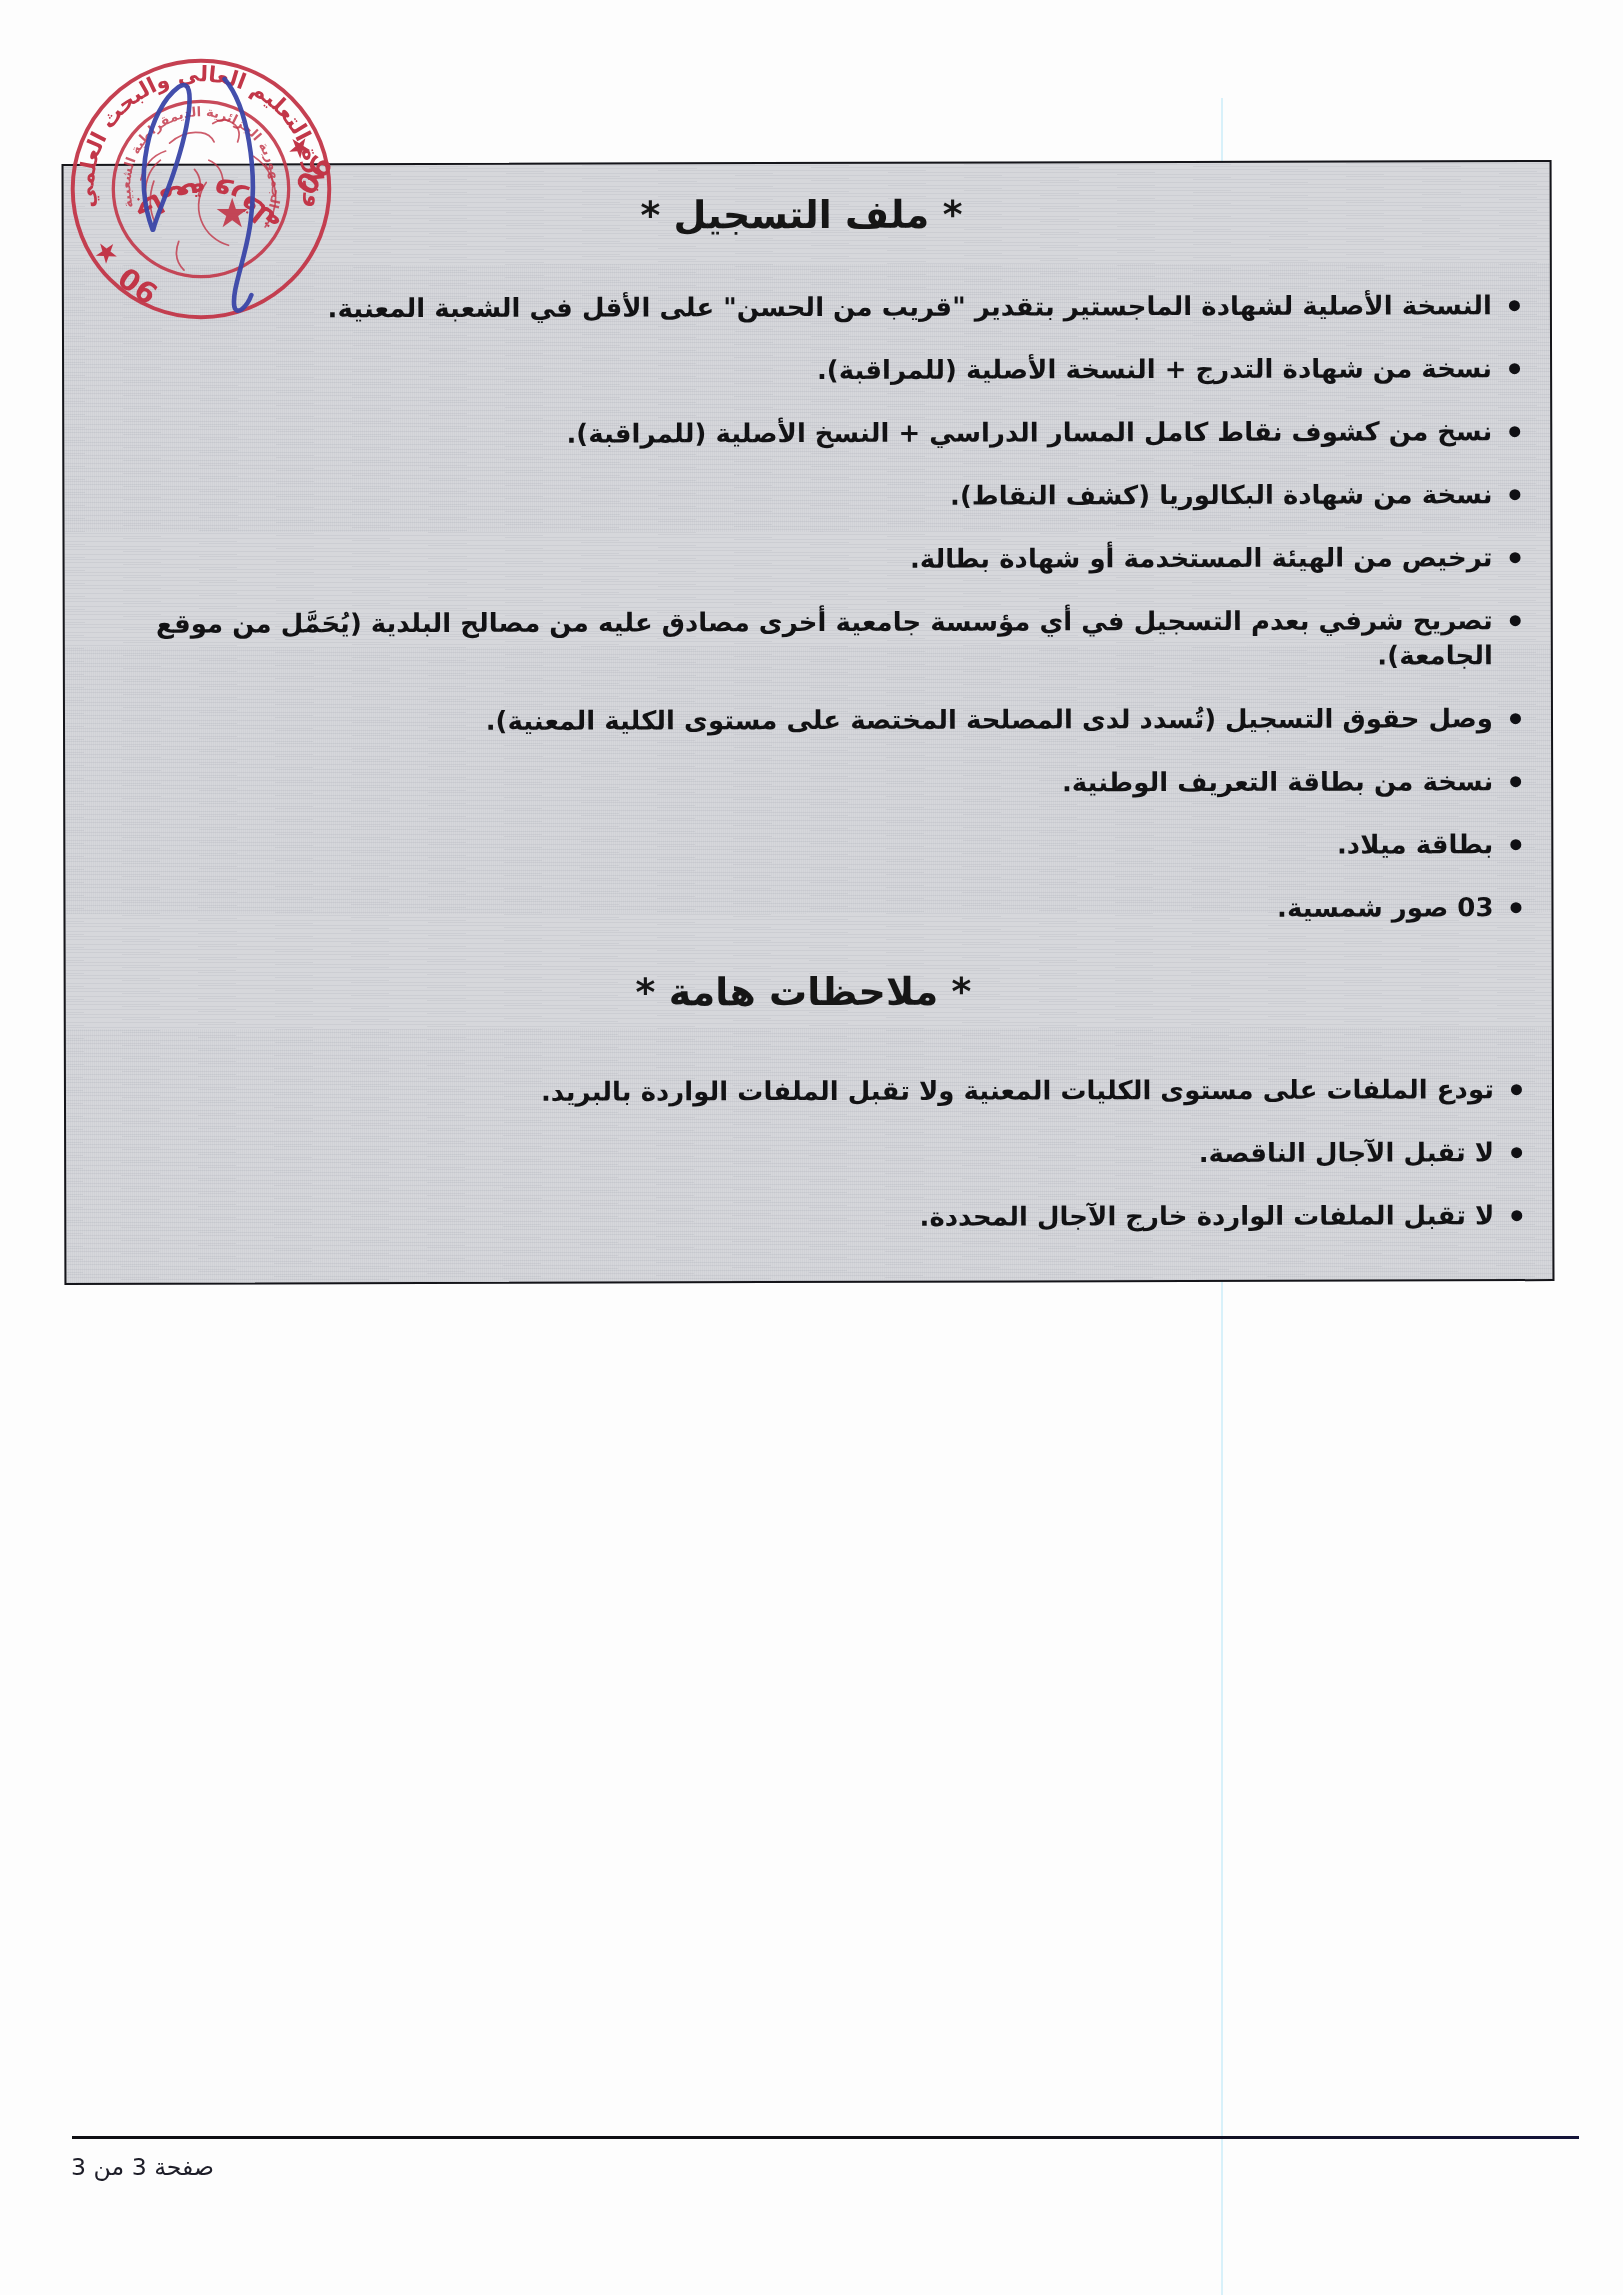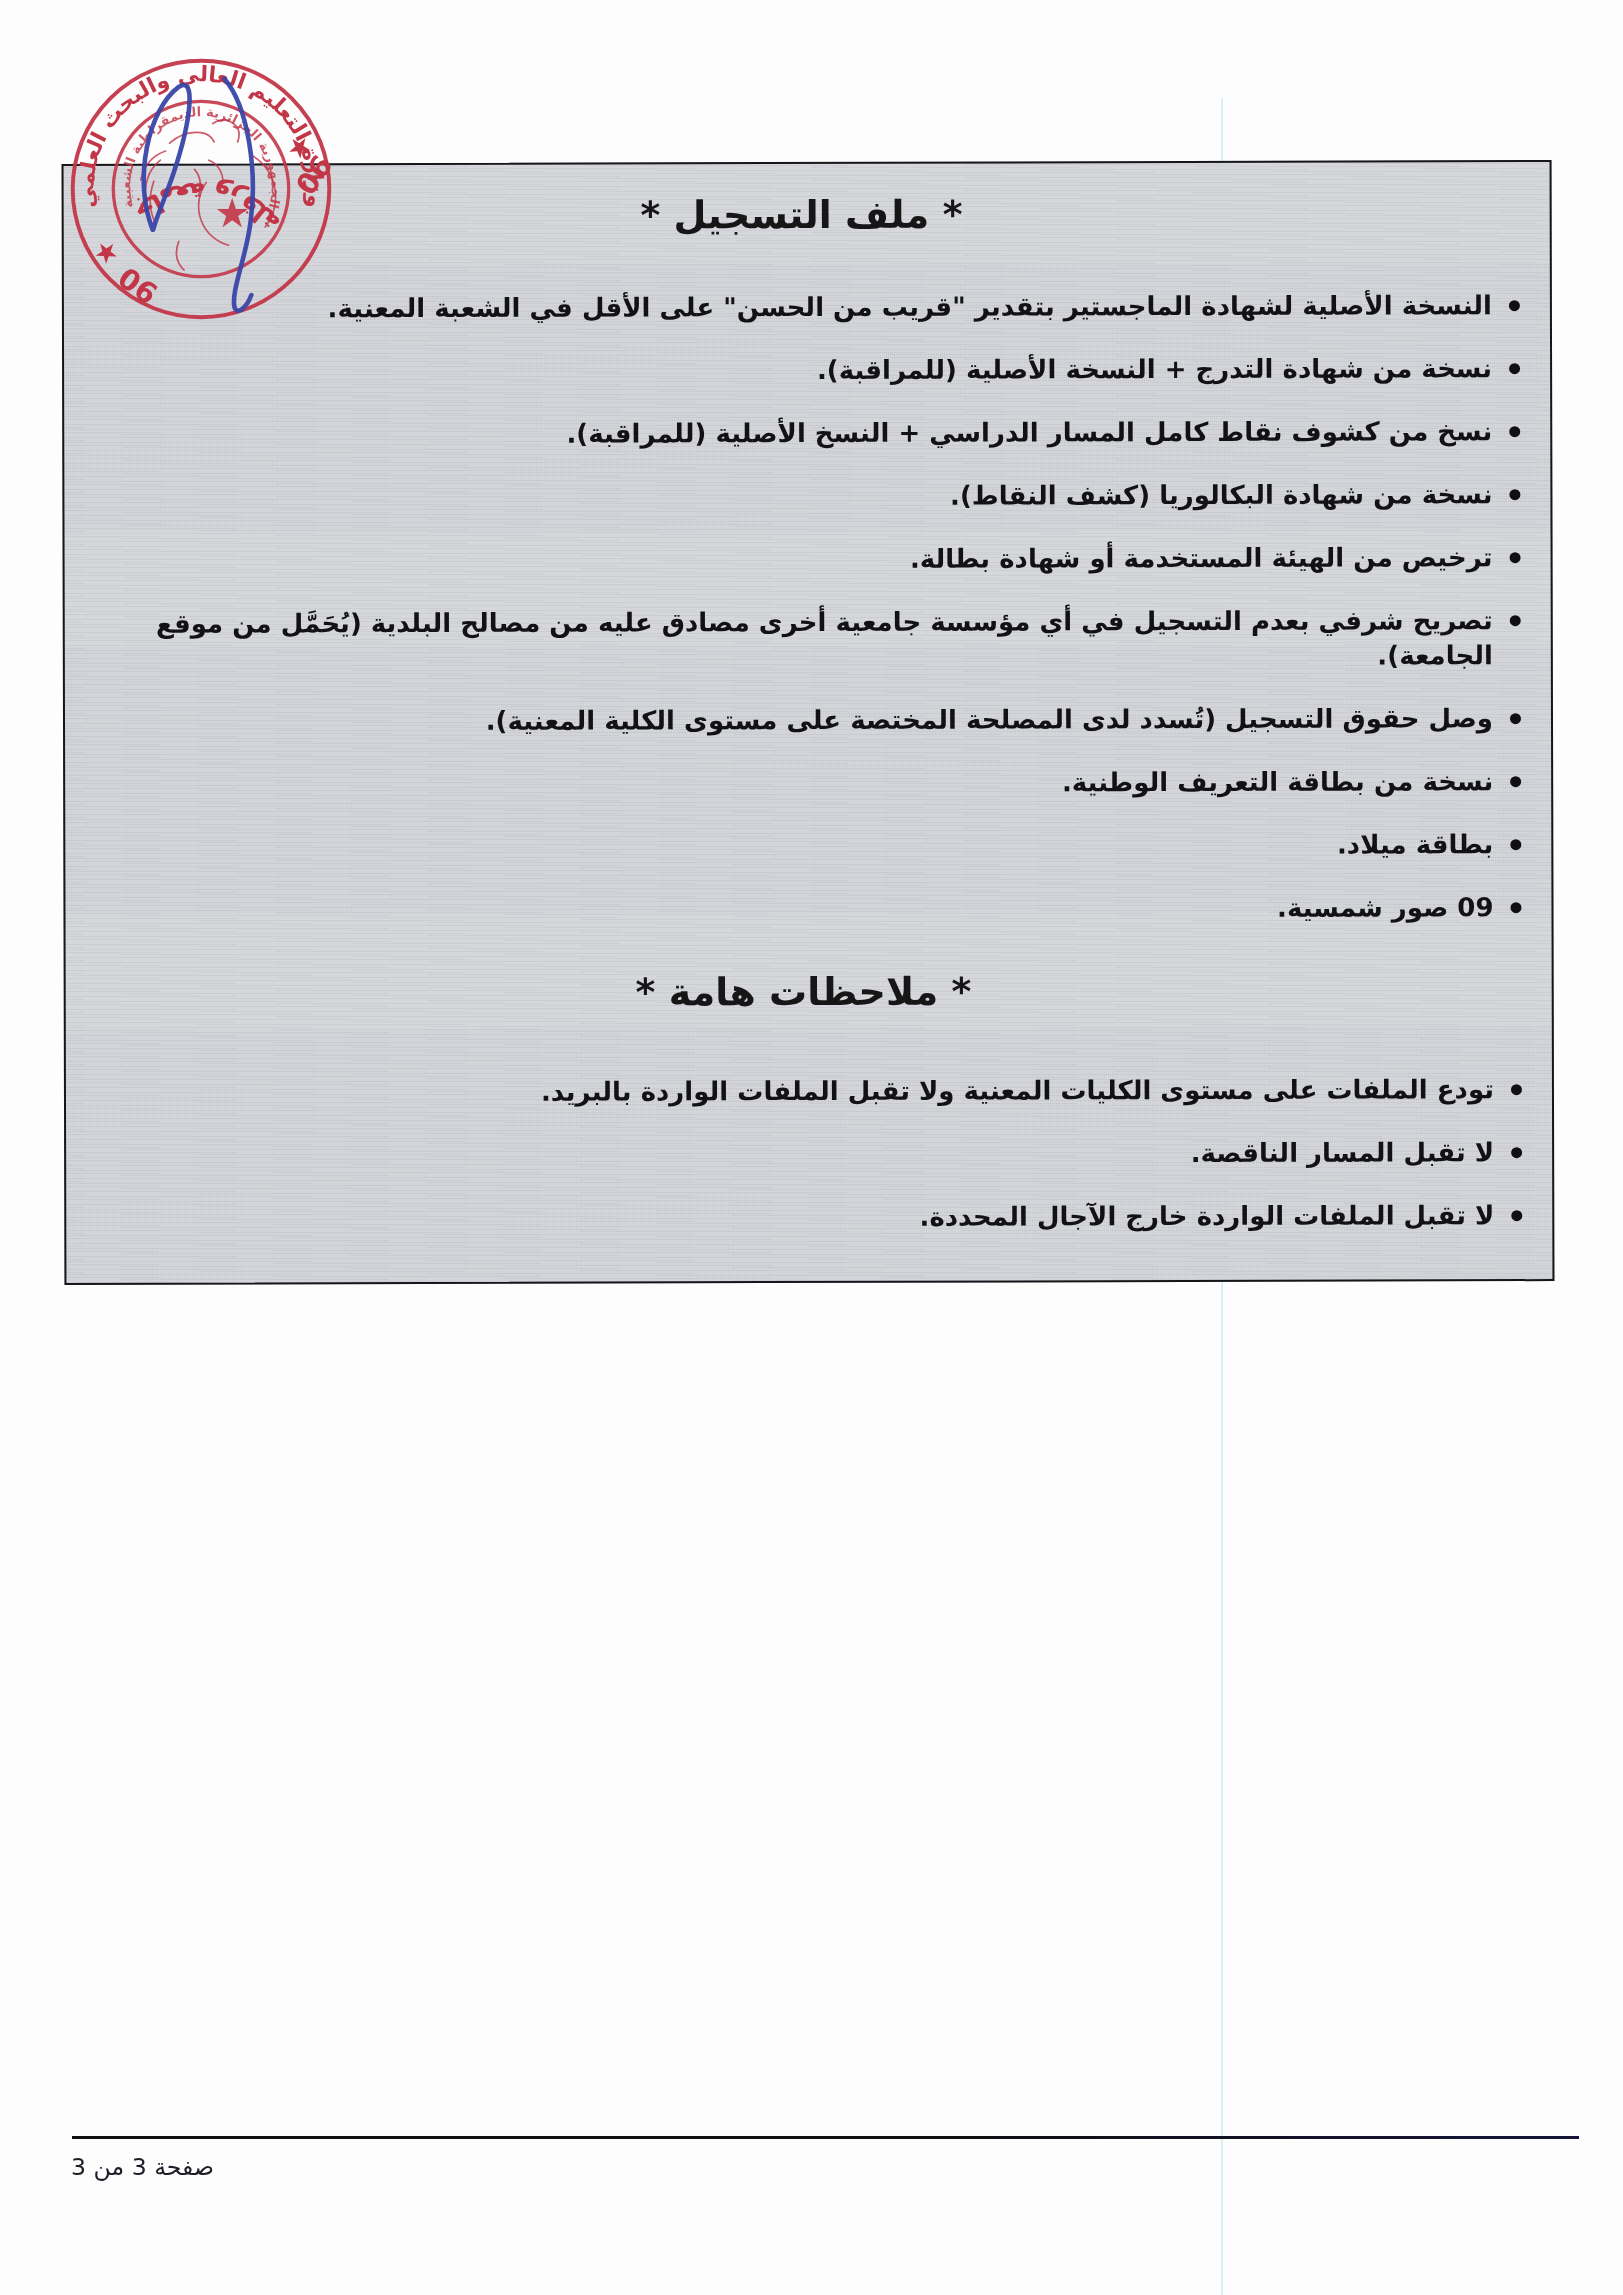--- a/index.html
+++ b/index.html
@@ -93,33 +93,33 @@
       <li class="bullet-item">
         <span class="dot"></span>
         <span>نسخة من بطاقة التعريف الوطنية.</span>
       </li>
       <li class="bullet-item">
         <span class="dot"></span>
         <span>بطاقة ميلاد.</span>
       </li>
       <li class="bullet-item">
         <span class="dot"></span>
-        <span>09 صور شمسية.</span>
+        <span>03 صور شمسية.</span>
       </li>
     </ul>
 
   <h1 class="sec-title second">* ملاحظات هامة *</h1>
   <ul class="bullets">
       <li class="bullet-item">
         <span class="dot"></span>
         <span>تودع الملفات على مستوى الكليات المعنية ولا تقبل الملفات الواردة بالبريد.</span>
       </li>
       <li class="bullet-item">
         <span class="dot"></span>
-        <span>لا تقبل المسار الناقصة.</span>
+        <span>لا تقبل الآجال الناقصة.</span>
       </li>
       <li class="bullet-item">
         <span class="dot"></span>
         <span>لا تقبل الملفات الواردة خارج الآجال المحددة.</span>
       </li>
     </ul>
 </div>
 
 <svg class="stamp-svg" width="288" height="288" viewBox="0 0 440 440">
   <defs>

